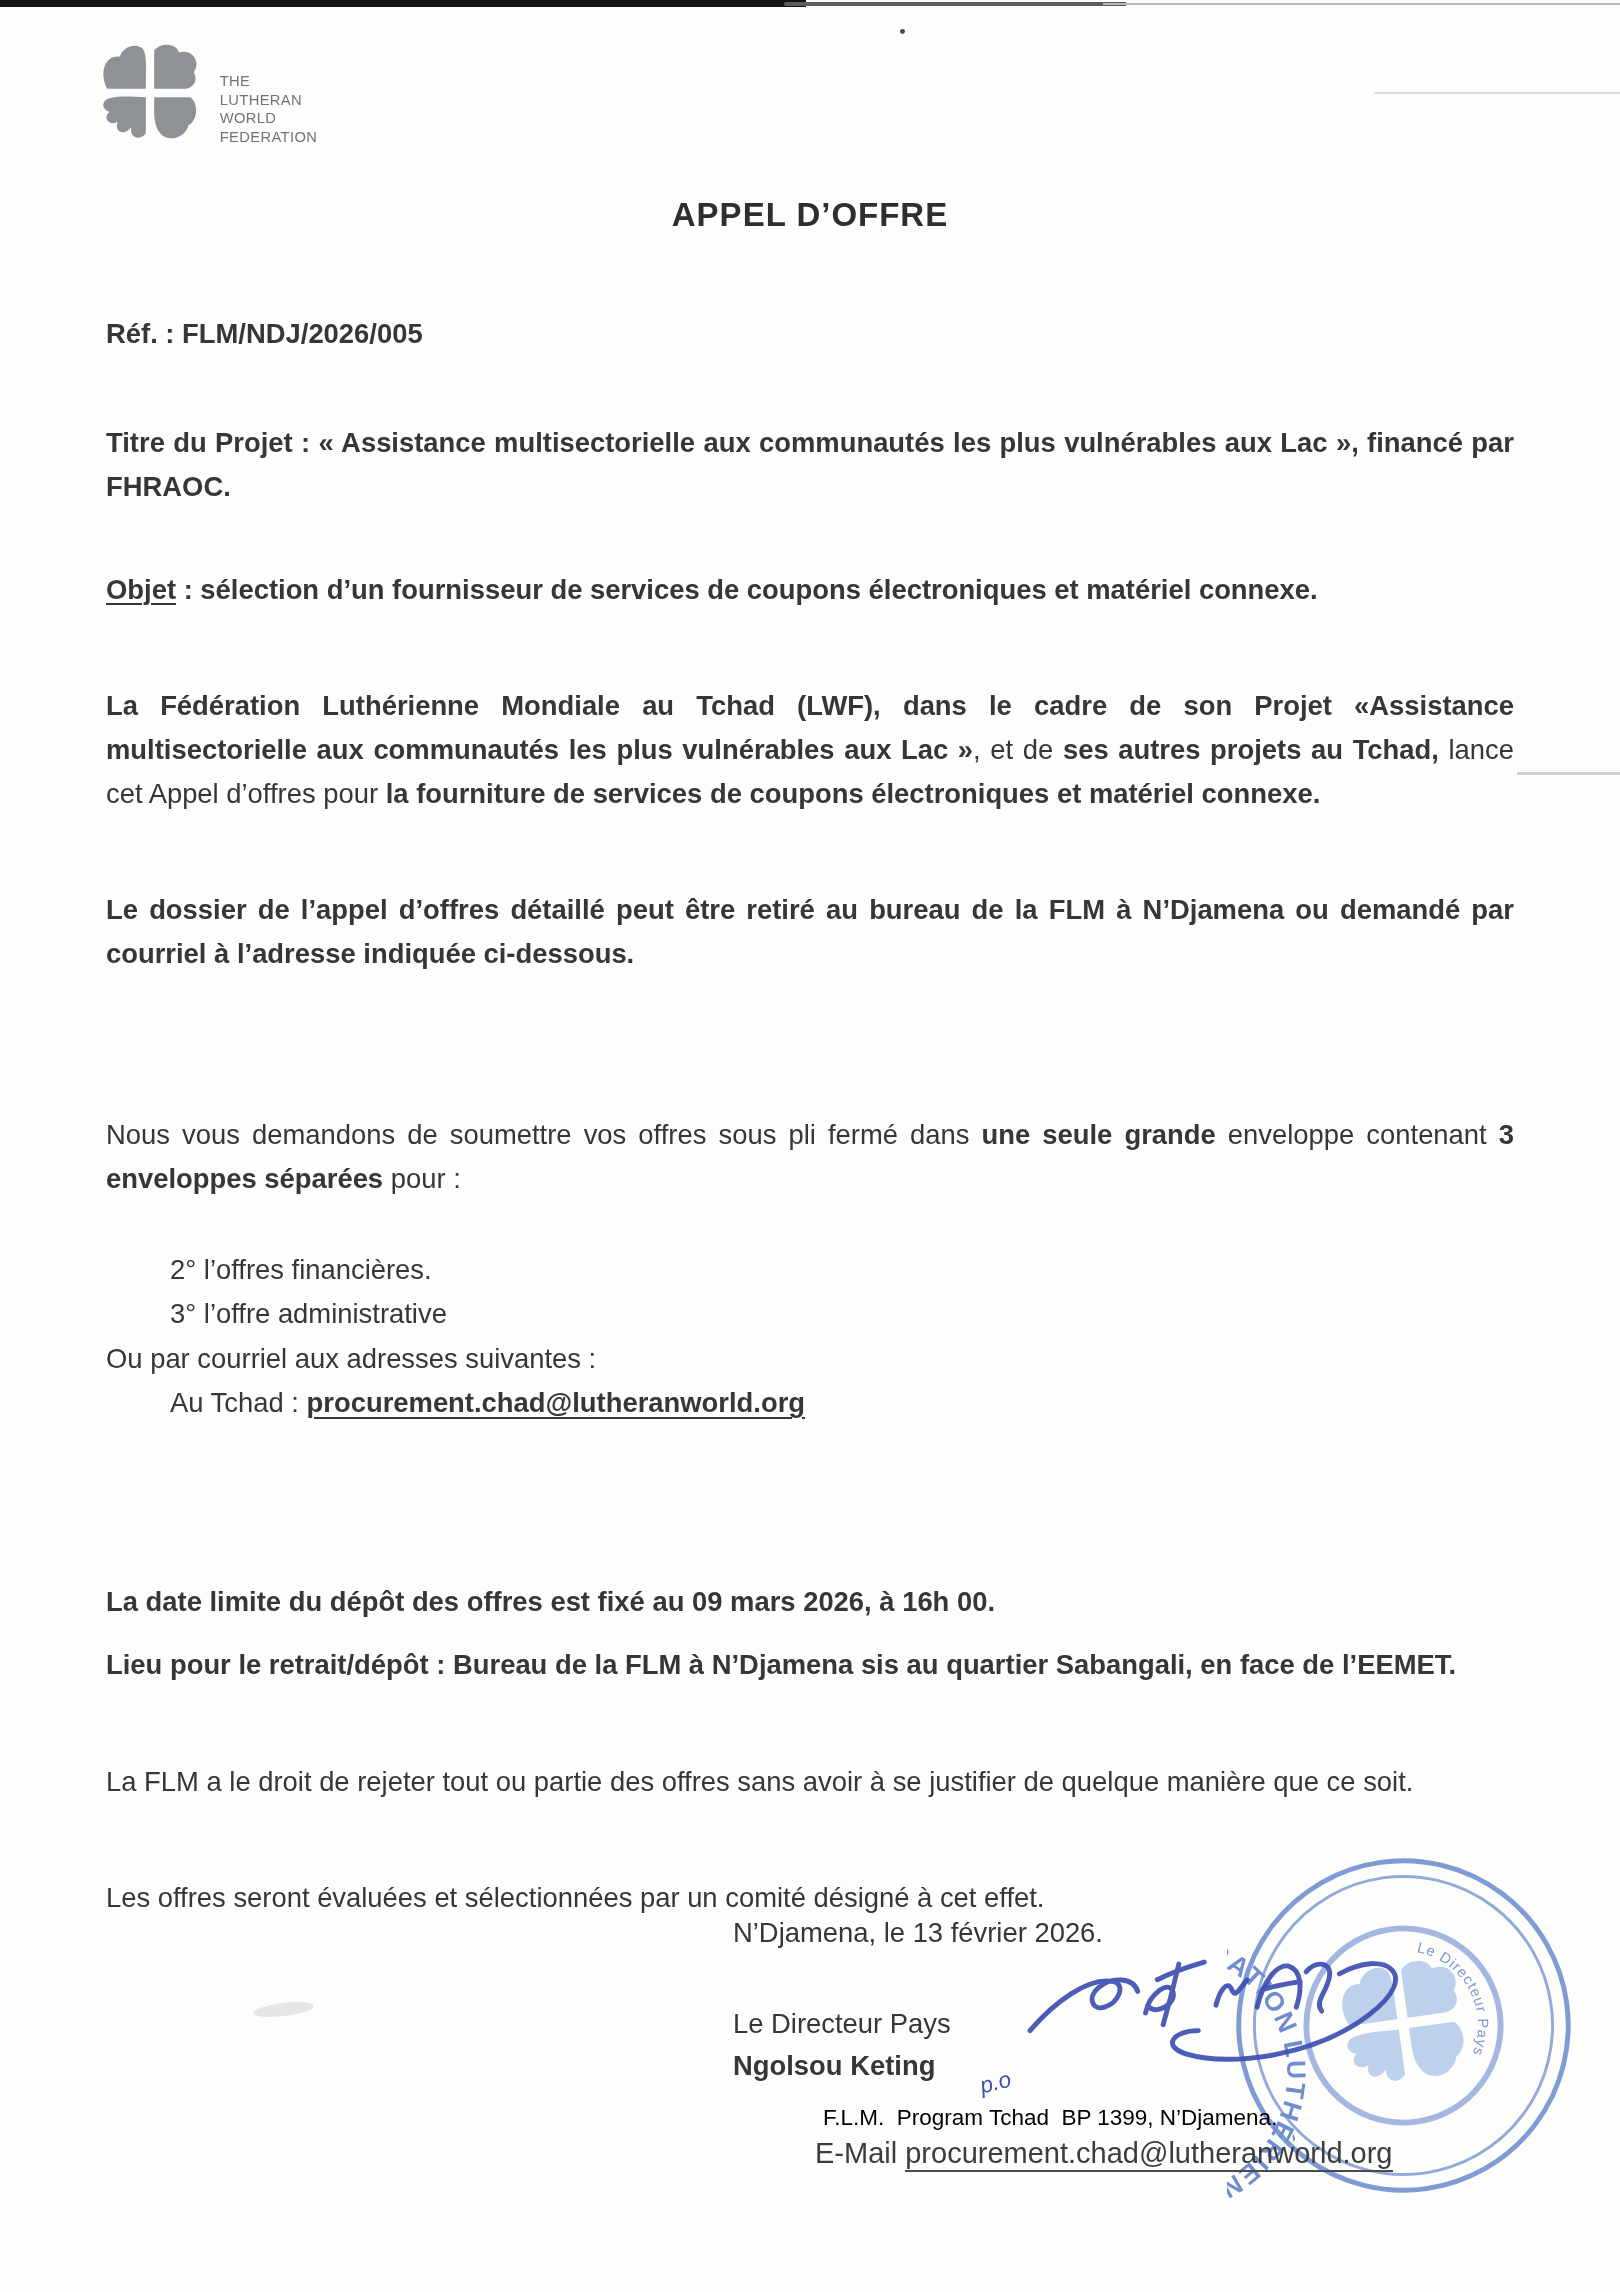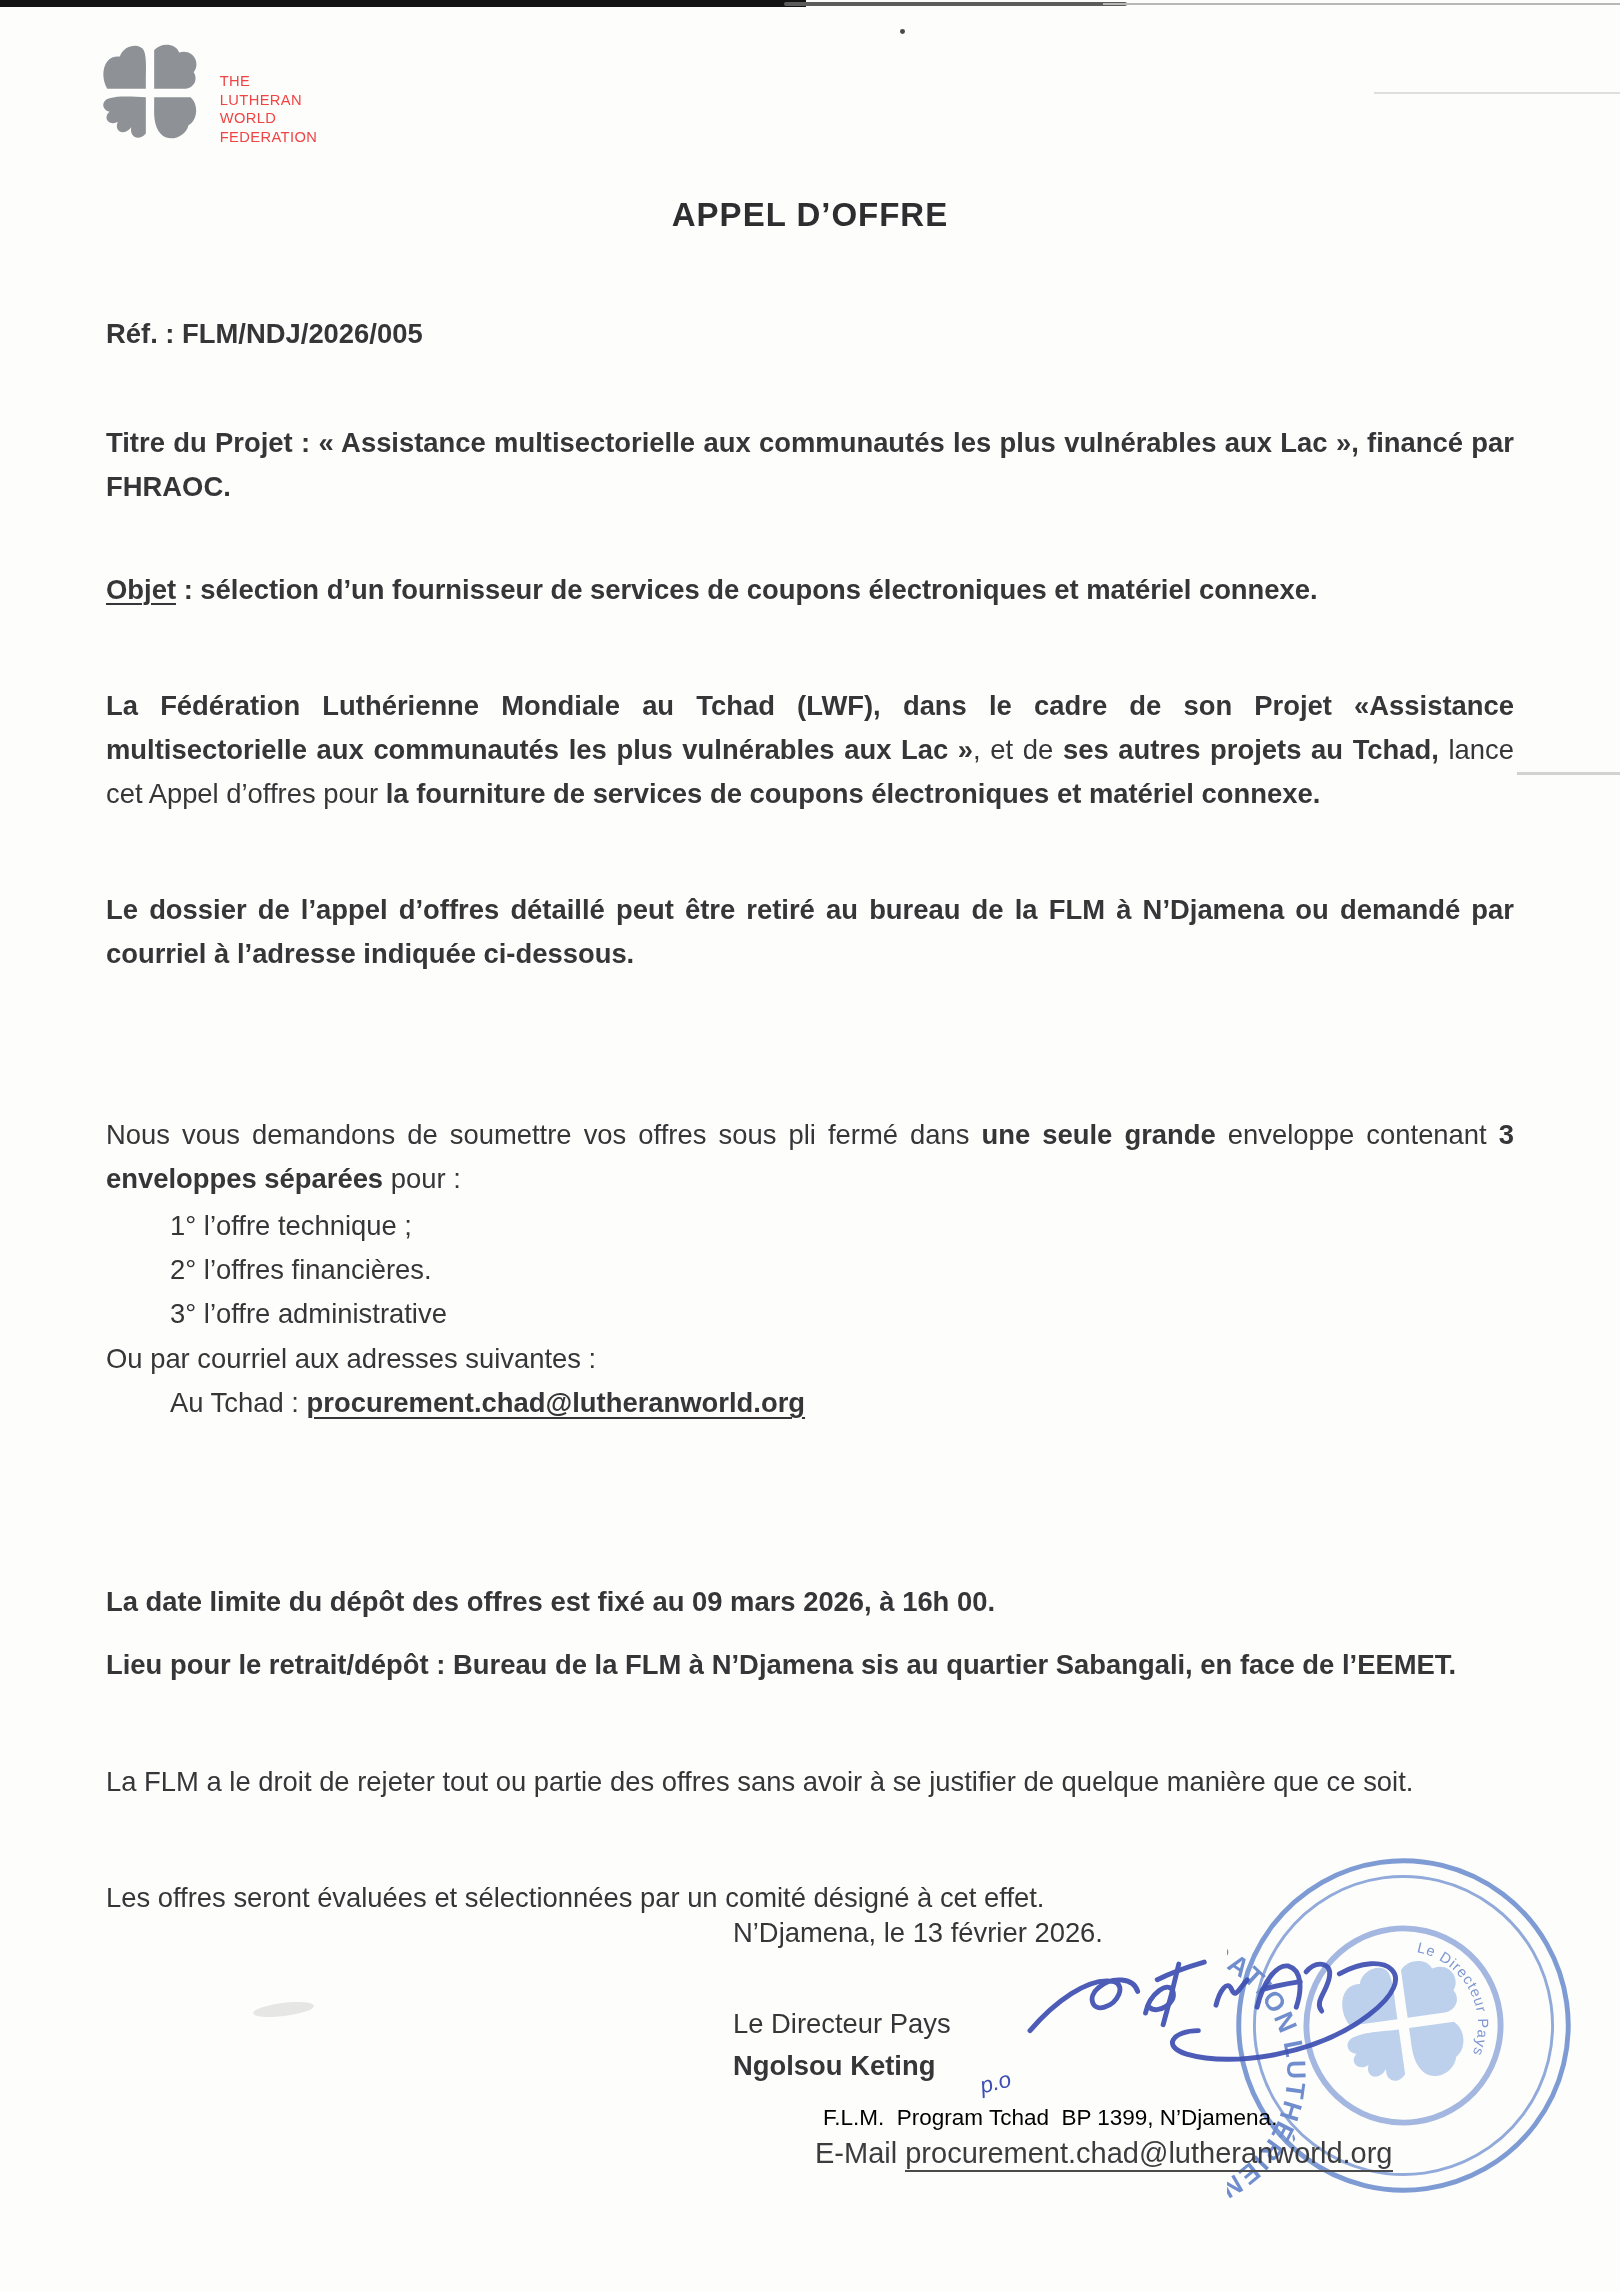--- a/index.html
+++ b/index.html
@@ -12,21 +12,21 @@
   .scanbar1{position:absolute;left:0;top:0;width:806px;height:6.9px;background:#141414;}
   .scanbar2{position:absolute;left:784px;top:2px;width:343px;height:3.9px;background:#5c5c5c;border-radius:2px;}
   .scanbar3{position:absolute;left:1103px;top:2.9px;width:518px;height:2px;background:#b8b8b8;}
   .dot1{position:absolute;left:900px;top:29px;width:4.9px;height:4.9px;border-radius:50%;background:#4a4a4a;}
   .faintline1{position:absolute;left:1374px;top:92px;width:246px;height:2px;background:#dedede;}
   .faintline2{position:absolute;left:1517px;top:772px;width:103px;height:2.9px;background:#d2d2d2;}
   .smudge1{position:absolute;left:253px;top:2003px;width:61px;height:12.7px;background:#c9c9c9;opacity:.45;border-radius:50%;transform:rotate(-7deg);}
   
   .logo-block{position:absolute;left:94px;top:41px;display:flex;align-items:flex-start;}
   .logo-emblem{display:block;}
-  .logo-text{margin-left:13.7px;margin-top:31px;font-size:14.7px;line-height:18.6px;letter-spacing:0.4px;color:#ef4444;font-weight:500;}
+  .logo-text{margin-left:13.7px;margin-top:31px;font-size:14.7px;line-height:18.6px;letter-spacing:0.4px;color:#737373;font-weight:500;}
   
   .abs{position:absolute;left:106px;width:1408px;font-size:27.4px;line-height:44px;text-align:justify;margin:0;}
   .b{font-weight:700;}
   .u{text-decoration:underline;text-decoration-thickness:2px;text-underline-offset:3.9px;}
   .indent{padding-left:64px;box-sizing:border-box;}
   .doc-title{position:absolute;left:106px;width:1408px;top:196px;margin:0;text-align:center;
     font-size:33px;font-weight:700;letter-spacing:1px;color:#2e2e31;}
   .leftcol{text-align:left;}
   a.doc-link{color:inherit;font-weight:700;text-decoration:underline;text-decoration-thickness:2px;text-underline-offset:4.9px;cursor:pointer;}
   .sig-date{position:absolute;left:733px;top:1911px;width:608px;font-size:27.4px;line-height:44px;}
@@ -79,21 +79,20 @@
 
   <p class="abs" style="top:568px"><span class="b u">Objet</span><span class="b"> : sélection d’un fournisseur de services de coupons électroniques et matériel connexe.</span></p>
 
   <p class="abs" style="top:684px"><span class="b">La Fédération Luthérienne Mondiale au Tchad (LWF), dans le cadre de son Projet «Assistance multisectorielle aux communautés les plus vulnérables aux Lac »</span><span>, et de </span><span class="b">ses autres projets au Tchad,</span><span> lance cet Appel d’offres pour </span><span class="b">la fourniture de services de coupons électroniques et matériel connexe.</span></p>
 
   <p class="abs" style="top:888px"><span class="b">Le dossier de l’appel d’offres détaillé peut être retiré au bureau de la FLM à N’Djamena ou demandé par courriel à l’adresse indiquée ci-dessous.</span></p>
 
 
   <p class="abs" style="top:1113px"><span>Nous vous demandons de soumettre vos offres sous pli fermé dans </span><span class="b">une seule grande</span><span> enveloppe contenant </span><span class="b">3 enveloppes séparées</span><span> pour :</span></p>
 
-  <p class="abs indent leftcol" style="top:1204px">1° l’offre technique ;</p>
   <p class="abs indent leftcol" style="top:1248px">2° l’offres financières.</p>
   <p class="abs indent leftcol" style="top:1292px">3° l’offre administrative</p>
 
   <p class="abs leftcol" style="top:1337px">Ou par courriel aux adresses suivantes :</p>
 
   <p class="abs indent leftcol" style="top:1381px"><span>Au Tchad : </span><a class="doc-link">procurement.chad@lutheranworld.org</a></p>
 
 
   <p class="abs leftcol" style="top:1580px"><span class="b">La date limite du dépôt des offres est fixé au 09 mars 2026, à 16h 00.</span></p>
 

